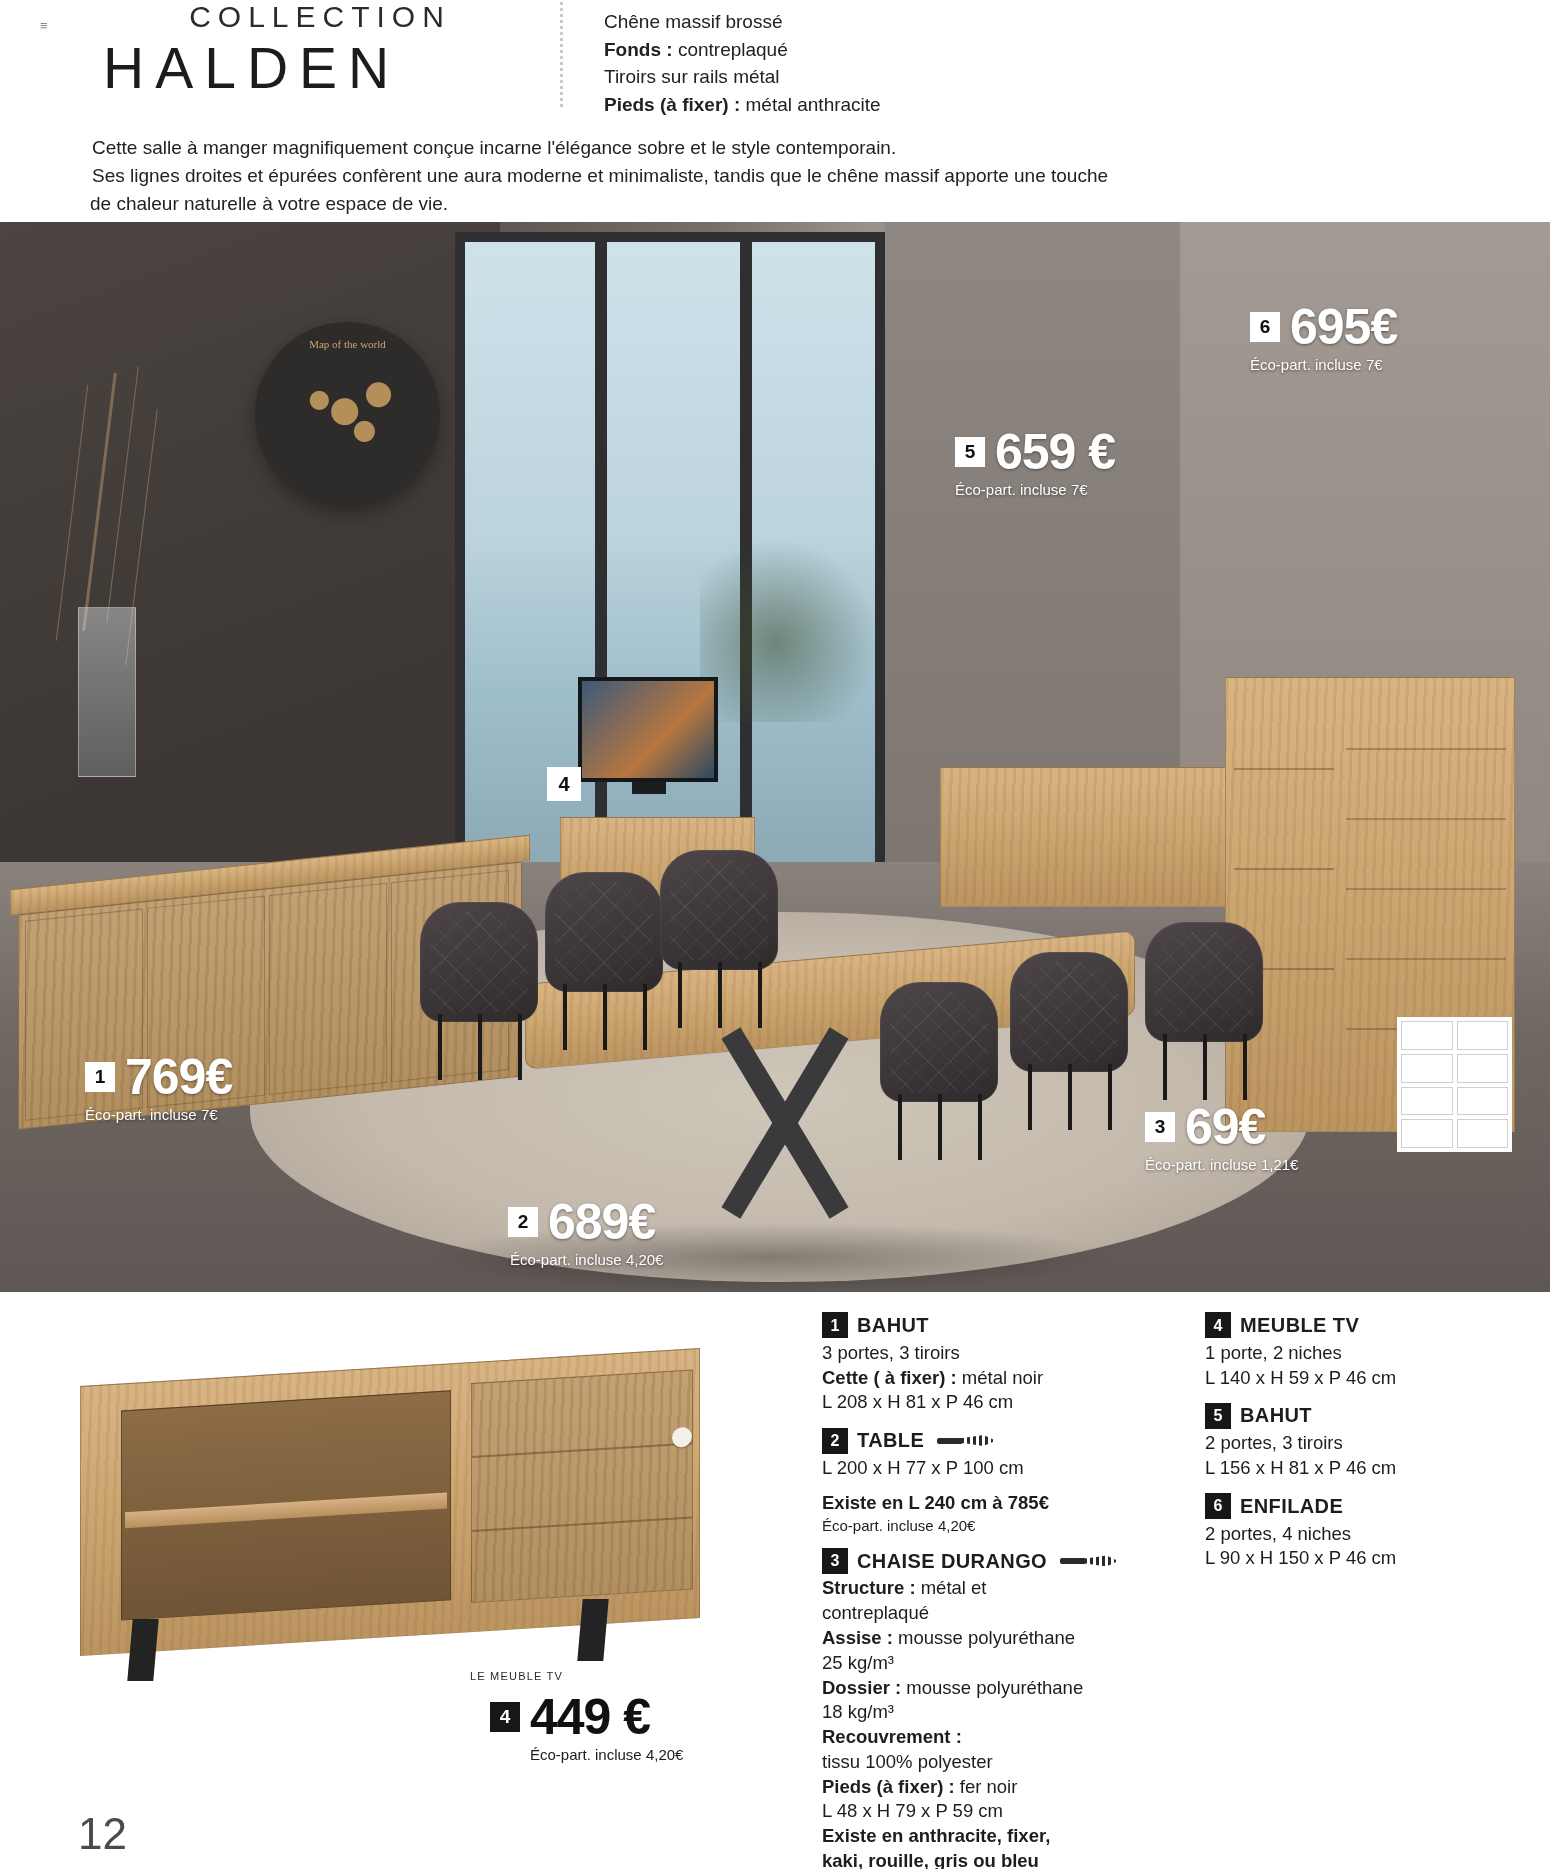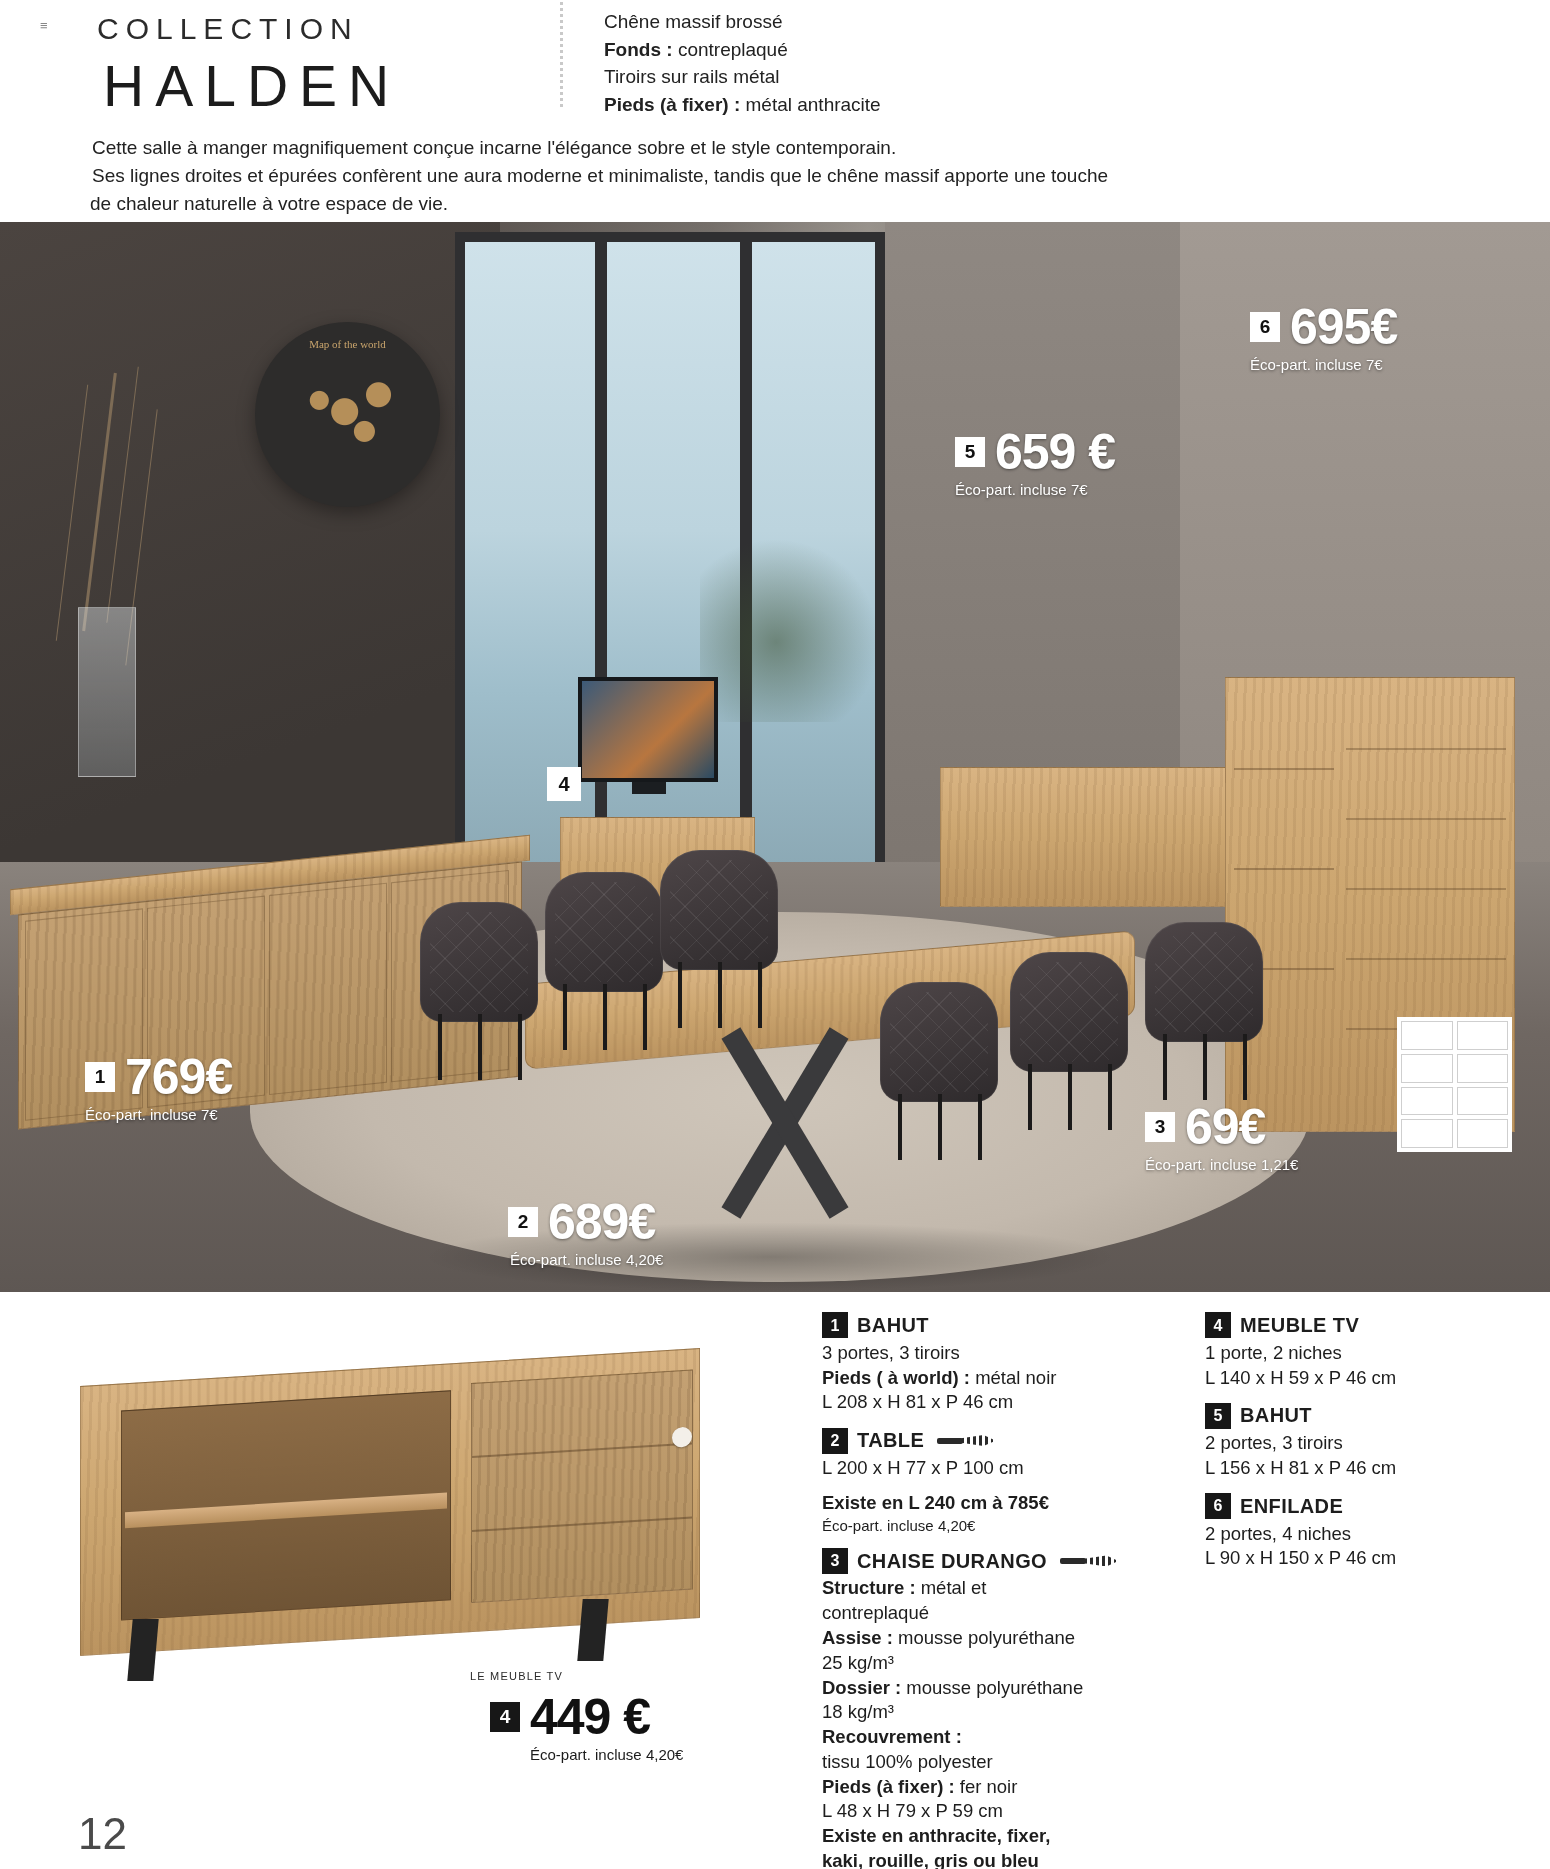--- a/index.html
+++ b/index.html
@@ -29,21 +29,22 @@
   .collection-block {
     position: absolute;
     left: 85px; top: 0;
     width: 470px;
   }
   .collection-label {
     font-size: 30px;
     letter-spacing: 7px;
     color: #2b2b2b;
     font-weight: 400;
-    margin: 12px;
+    margin: 0;
+    text-align: center;
   }
   .collection-name {
     font-size: 57px;
     letter-spacing: 11px;
     color: #1c1c1c;
     font-weight: 400;
     margin: 6px 0 0 18px;
     line-height: 1;
   }
   .divider-dots {
@@ -556,21 +557,21 @@
   </div>
 
   <div class="speccol c1">
 
     <div class="item">
       <div class="head">
         <div class="badge">1</div>
         <div class="title">BAHUT</div>
       </div>
       <p class="line"><span>3 portes, 3 tiroirs</span></p>
-      <p class="line"><b>Pieds ( à world) :</b><span> métal noir</span></p>
+      <p class="line"><b>Cette ( à fixer) :</b><span> métal noir</span></p>
       <p class="line"><span>L 208 x H 81 x P 46 cm</span></p>
     </div>
 
     <div class="item">
       <div class="head">
         <div class="badge">2</div>
         <div class="title">TABLE</div>
         <span class="tool-icon"></span>
       </div>
       <p class="line"><span>L 200 x H 77 x P 100 cm</span></p>

